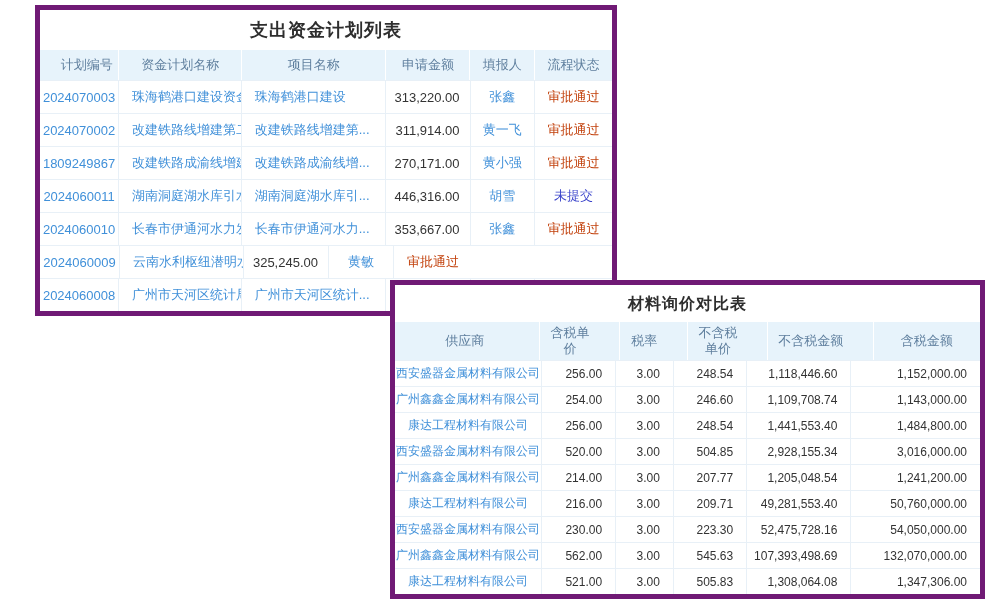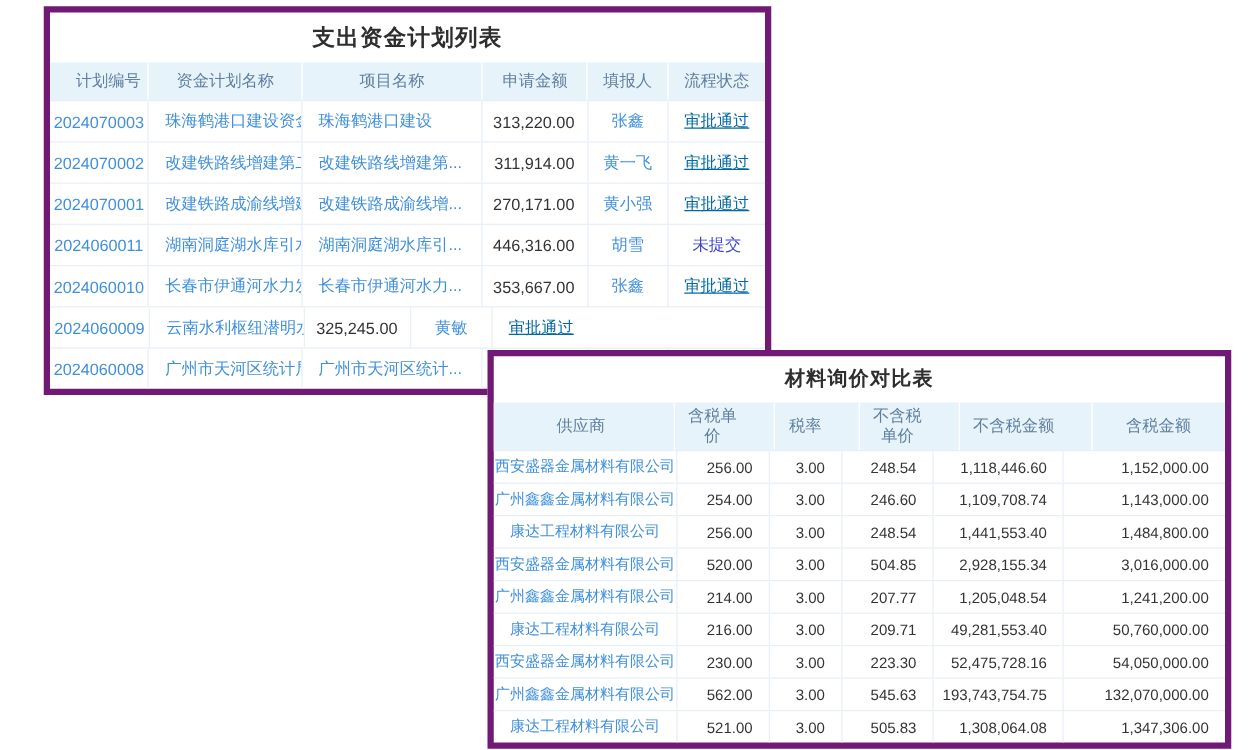--- a/index.html
+++ b/index.html
@@ -51,21 +51,21 @@
   .t2 .col1{width:150px;}
   .t2 .col2{width:75px;}
   .t2 .col3{width:58px;}
   .t2 .col4{width:74px;}
   .t2 .col5{width:106px;}
   .t2 .col6{width:132px;}
   .t2 .td.right{padding-right:13px;}
 
   .blue{color:#4090d9;cursor:pointer;}
   .dark{color:#333333;padding-left:36px;}
-  .status-approved{color:#0369a1;text-decoration:underline;}
+  .status-approved{color:#c2410c;}
   .status-pending{color:#3c45cb;}
 </style>
 </head>
 <body>
 
 <div>
 
   <section class="panel t1">
     <div class="title">支出资金计划列表</div>
     <div class="thead">
@@ -87,21 +87,21 @@
         </div>
         <div class="tr">
           <div class="td col1 blue">2024070002</div>
           <div class="td col2 left blue">改建铁路线增建第二...</div>
           <div class="td col3 left blue">改建铁路线增建第...</div>
           <div class="td col4 right dark">311,914.00</div>
           <div class="td col5 blue">黄一飞</div>
           <div class="td col6 status-approved">审批通过</div>
         </div>
         <div class="tr">
-          <div class="td col1 blue">2024070001</div>
+          <div class="td col1 blue">1809249867</div>
           <div class="td col2 left blue">改建铁路成渝线增建...</div>
           <div class="td col3 left blue">改建铁路成渝线增...</div>
           <div class="td col4 right dark">270,171.00</div>
           <div class="td col5 blue">黄小强</div>
           <div class="td col6 status-approved">审批通过</div>
         </div>
         <div class="tr">
           <div class="td col1 blue">2024060011</div>
           <div class="td col2 left blue">湖南洞庭湖水库引水...</div>
           <div class="td col3 left blue">湖南洞庭湖水库引...</div>
@@ -200,21 +200,21 @@
           <div class="td col3 right dark">3.00</div>
           <div class="td col4 right dark">223.30</div>
           <div class="td col5 right dark">52,475,728.16</div>
           <div class="td col6 right dark">54,050,000.00</div>
         </div>
         <div class="tr">
           <div class="td col1 blue">广州鑫鑫金属材料有限公司</div>
           <div class="td col2 right dark">562.00</div>
           <div class="td col3 right dark">3.00</div>
           <div class="td col4 right dark">545.63</div>
-          <div class="td col5 right dark">193,743,754.75</div>
+          <div class="td col5 right dark">107,393,498.69</div>
           <div class="td col6 right dark">132,070,000.00</div>
         </div>
         <div class="tr">
           <div class="td col1 blue">康达工程材料有限公司</div>
           <div class="td col2 right dark">521.00</div>
           <div class="td col3 right dark">3.00</div>
           <div class="td col4 right dark">505.83</div>
           <div class="td col5 right dark">1,308,064.08</div>
           <div class="td col6 right dark">1,347,306.00</div>
         </div>

